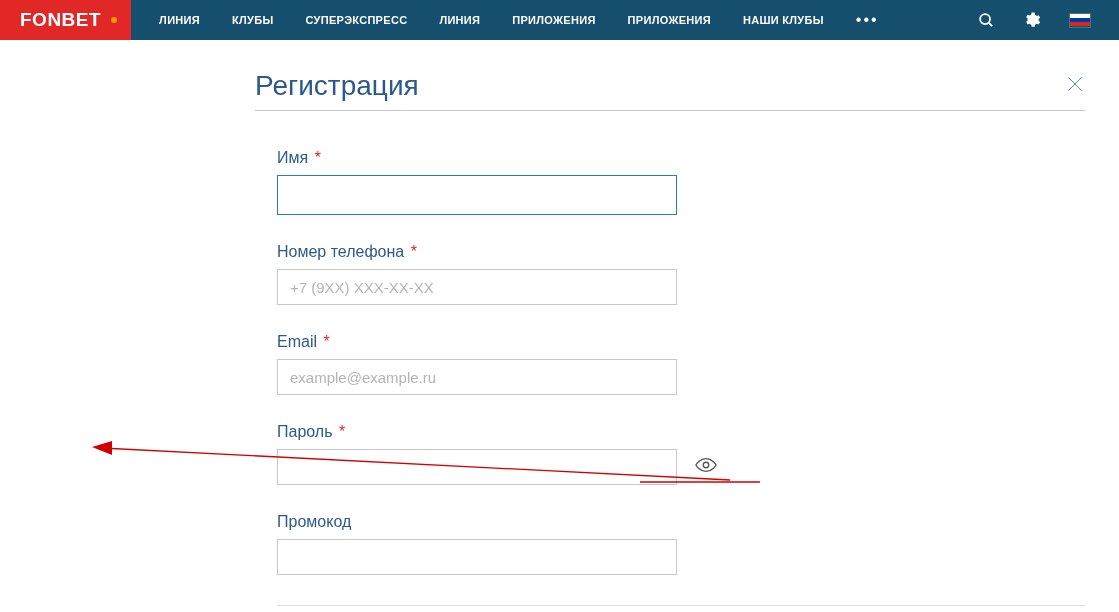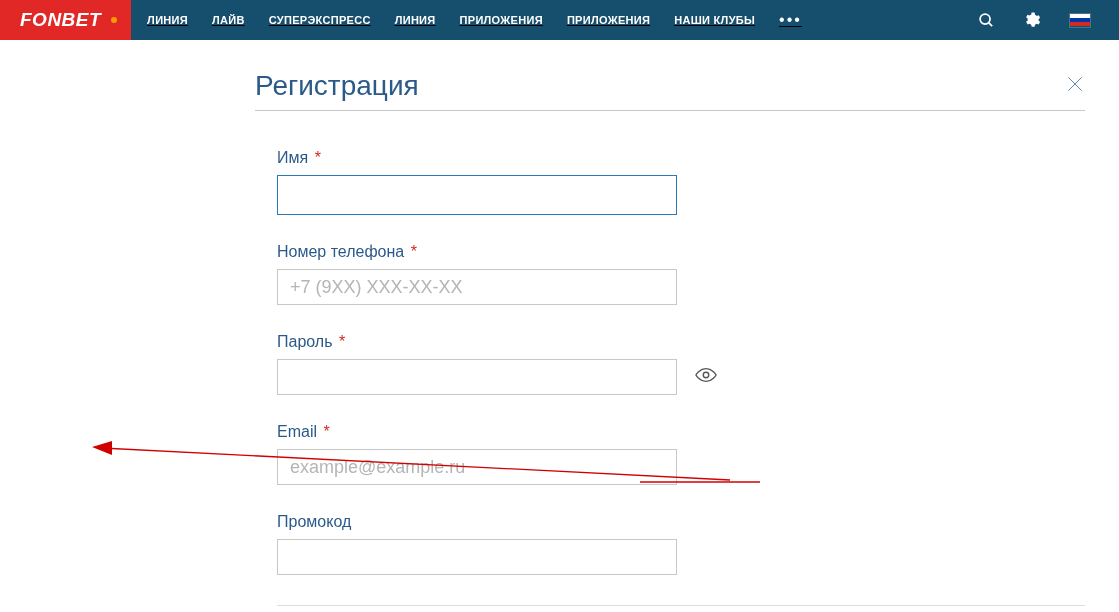--- a/index.html
+++ b/index.html
@@ -22,38 +22,36 @@
       background: #164e6e;
     }
     .logo-box {
       background: #e22727;
       height: 40px;
       display: flex;
       align-items: center;
       padding: 0 14px 0 20px;
       color: white;
       font-weight: bold;
-      font-style: italic;
       font-size: 19px;
       letter-spacing: 0.5px;
     }
     .logo-dot {
       width: 6px;
       height: 6px;
       background: #ff9800;
       border-radius: 50%;
       margin-left: 10px;
     }
     .nav {
       display: flex;
       align-items: center;
       flex: 1;
-      padding-left: 16px;
-      gap: 24px;
-      text-decoration: underline;
+      padding-left: 28px;
+      gap: 32px;
     }
     .nav-item {
       color: #ffffff;
       font-size: 11px;
       font-weight: 600;
       letter-spacing: 0.3px;
       cursor: pointer;
       white-space: nowrap;
     }
     .nav-dots {
@@ -124,21 +122,21 @@
     }
     .required {
       color: #d52b1e;
       margin-left: 2px;
     }
     .form-input {
       width: 400px;
       height: 36px;
       border: 1px solid #c8c8c8;
       padding: 12px 12px;
-      font-size: 18px;
+      font-size: 15px;
       color: #a21caf;
       outline: none;
     }
     .form-input.focused {
       border: 1px solid #2b7ab8;
       height: 40px;
     }
     .form-input::placeholder {
       color: #b5b5b5;
     }
@@ -172,21 +170,21 @@
 </head>
 <body>
 
 <div class="header">
   <div class="logo-box">
     <span>FONBET</span>
     <span class="logo-dot"></span>
   </div>
   <nav class="nav">
     <span class="nav-item">ЛИНИЯ</span>
-    <span class="nav-item">ЛАЙВ</span>
+    <span class="nav-item">КЛУБЫ</span>
     <span class="nav-item">СУПЕРЭКСПРЕСС</span>
     <span class="nav-item">ЛИНИЯ</span>
     <span class="nav-item">ПРИЛОЖЕНИЯ</span>
     <span class="nav-item">ПРИЛОЖЕНИЯ</span>
     <span class="nav-item">НАШИ КЛУБЫ</span>
     <span class="nav-dots">•••</span>
   </nav>
   <div class="header-right">
     <span class="header-icon">
       <svg width="17" height="17" viewBox="0 0 24 24" fill="none" stroke="currentColor" stroke-width="2.5">
@@ -231,44 +229,44 @@
     <div class="form-group">
       <label class="form-label">
         <span>Номер телефона</span>
         <span class="required">*</span>
       </label>
       <input type="text" class="form-input" placeholder="+7 (9XX) XXX-XX-XX" style="">
     </div>
 
     <div class="form-group">
       <label class="form-label">
+        <span>Email</span>
+        <span class="required">*</span>
+      </label>
+      <input type="text" class="form-input" placeholder="example@example.ru" style="">
+    </div>
+
+    <div class="form-group">
+      <label class="form-label">
         <span>Пароль</span>
         <span class="required">*</span>
       </label>
       <div class="password-row">
         <input type="password" class="form-input" style="">
         <span class="eye-icon">
           <svg width="22" height="16" viewBox="0 0 24 16" fill="none" stroke="currentColor" stroke-width="1.5">
               <path d="M1 8s4-7 11-7 11 7 11 7-4 7-11 7S1 8 1 8z"></path>
               <circle cx="12" cy="8" r="3"></circle>
             </svg>
         </span>
       </div>
     </div>
 
     <div class="form-group">
       <label class="form-label">
-        <span>Email</span>
-        <span class="required">*</span>
-      </label>
-      <input type="text" class="form-input" placeholder="example@example.ru" style="">
-    </div>
-
-    <div class="form-group">
-      <label class="form-label">
         <span>Промокод</span>
       </label>
       <input type="text" class="form-input" style="">
     </div>
 
     <div class="divider"></div>
     <div class="checkbox"></div>
   </div>
 
   <svg class="arrow-annotation" style="left:90px; top:395px;" width="640" height="50" viewBox="0 0 640 50">

